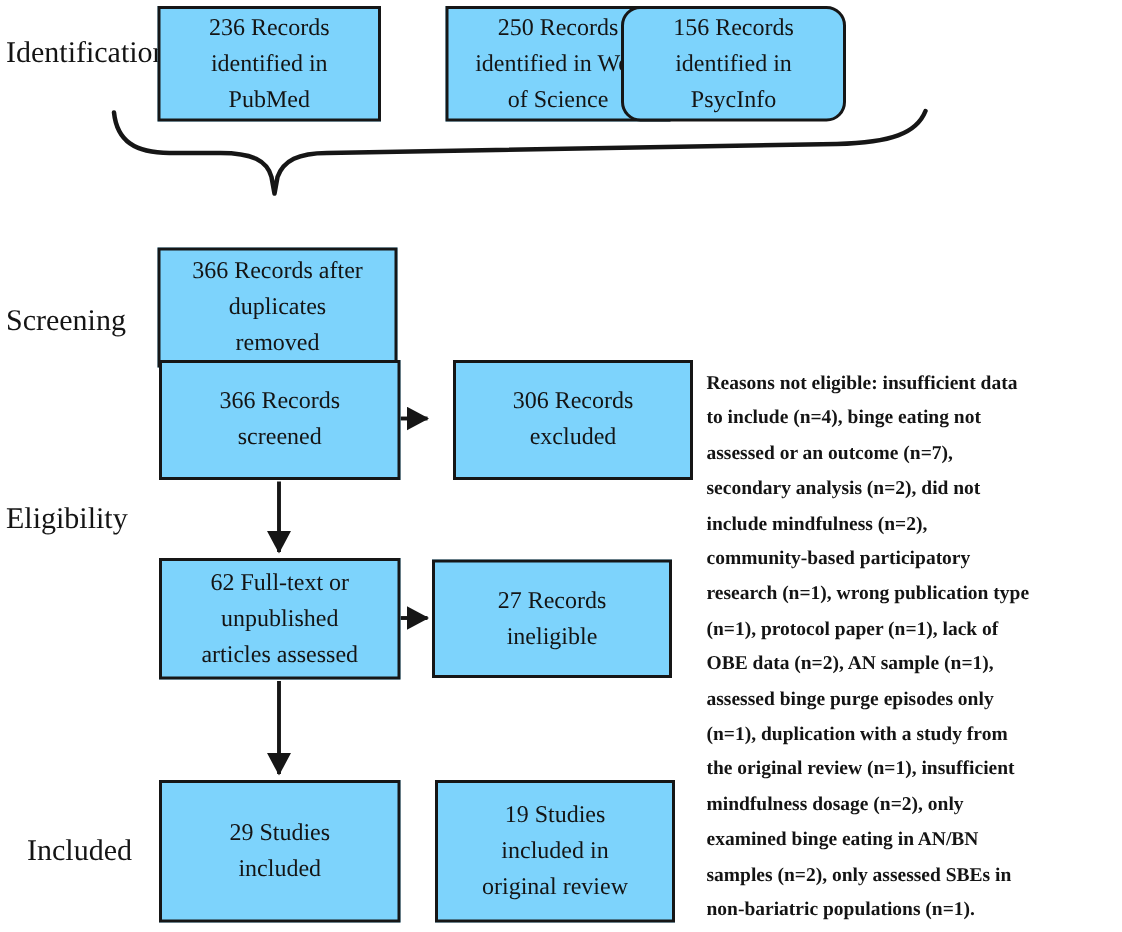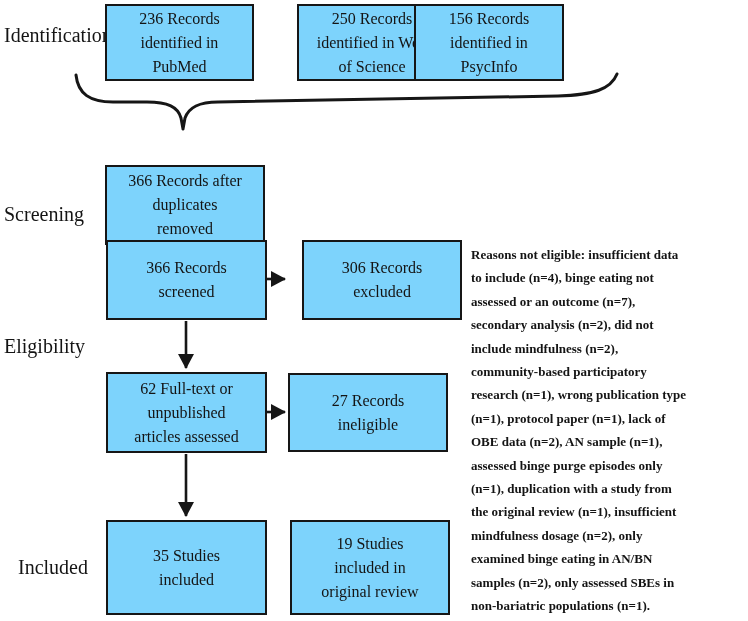--- a/index.html
+++ b/index.html
@@ -95,21 +95,21 @@
   <div class="box" style="left:105px; top:4px; width:149px; height:77px;">
     <span>236 Records
 identified in
 PubMed</span>
   </div>
   <div class="box" style="left:259px; top:4px; width:150px; height:77px;margin-left:38px;">
     <span>250 Records
 identified in Web
 of Science</span>
   </div>
-  <div class="box" style="left:414px; top:4px; width:150px; height:77px;">
+  <div class="box" style="left:414px; top:4px; width:150px; height:77px;border-radius:13px;">
     <span>156 Records
 identified in
 PsycInfo</span>
   </div>
 
   <div class="box" style="left:105px; top:129px; width:160px; height:80px;margin-top:36px;">
     <span>366 Records after
 duplicates
 removed</span>
   </div>
@@ -126,21 +126,21 @@
     <span>62 Full-text or
 unpublished
 articles assessed</span>
   </div>
   <div class="box" style="left:288px; top:373px; width:160px; height:79px;">
     <span>27 Records
 ineligible</span>
   </div>
 
   <div class="box" style="left:106px; top:520px; width:161px; height:95px;">
-    <span>35 Studies
+    <span>29 Studies
 included</span>
   </div>
   <div class="box" style="left:290px; top:520px; width:160px; height:95px;">
     <span>19 Studies
 included in
 original review</span>
   </div>
 
   <div class="note" style="left:471px; top:243px;">Reasons not eligible: insufficient data
 to include (n=4), binge eating not

